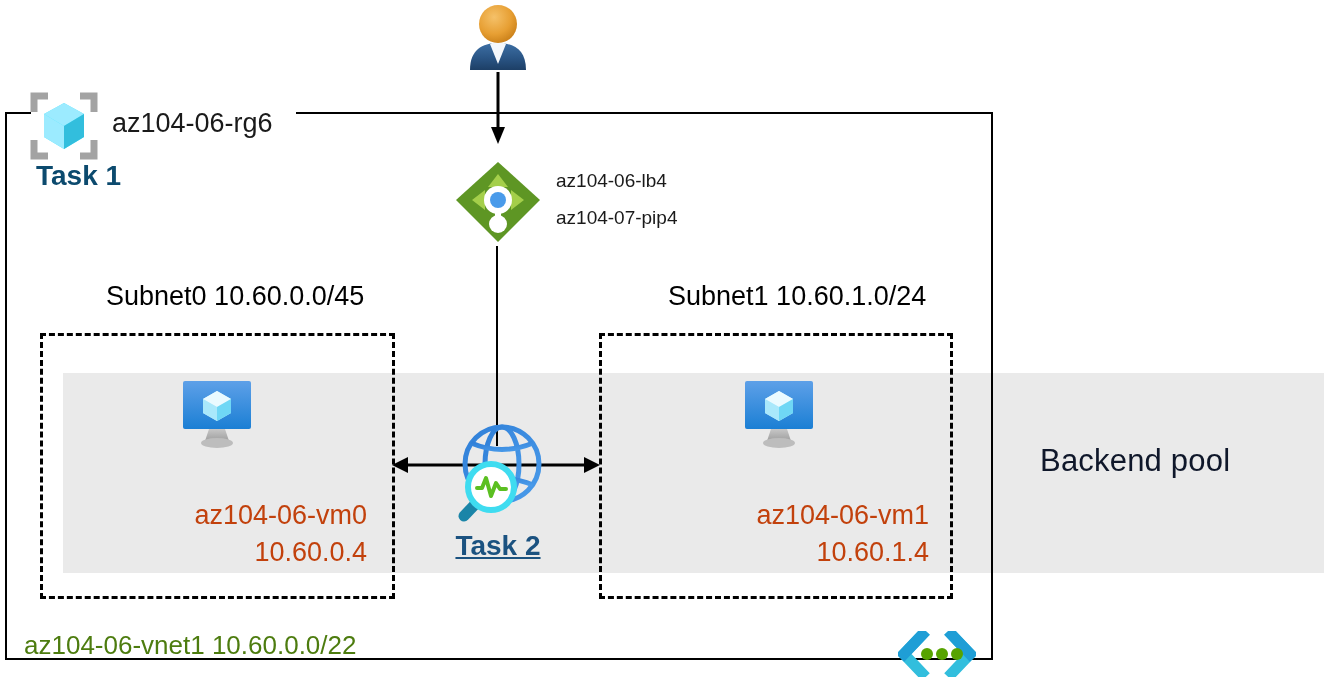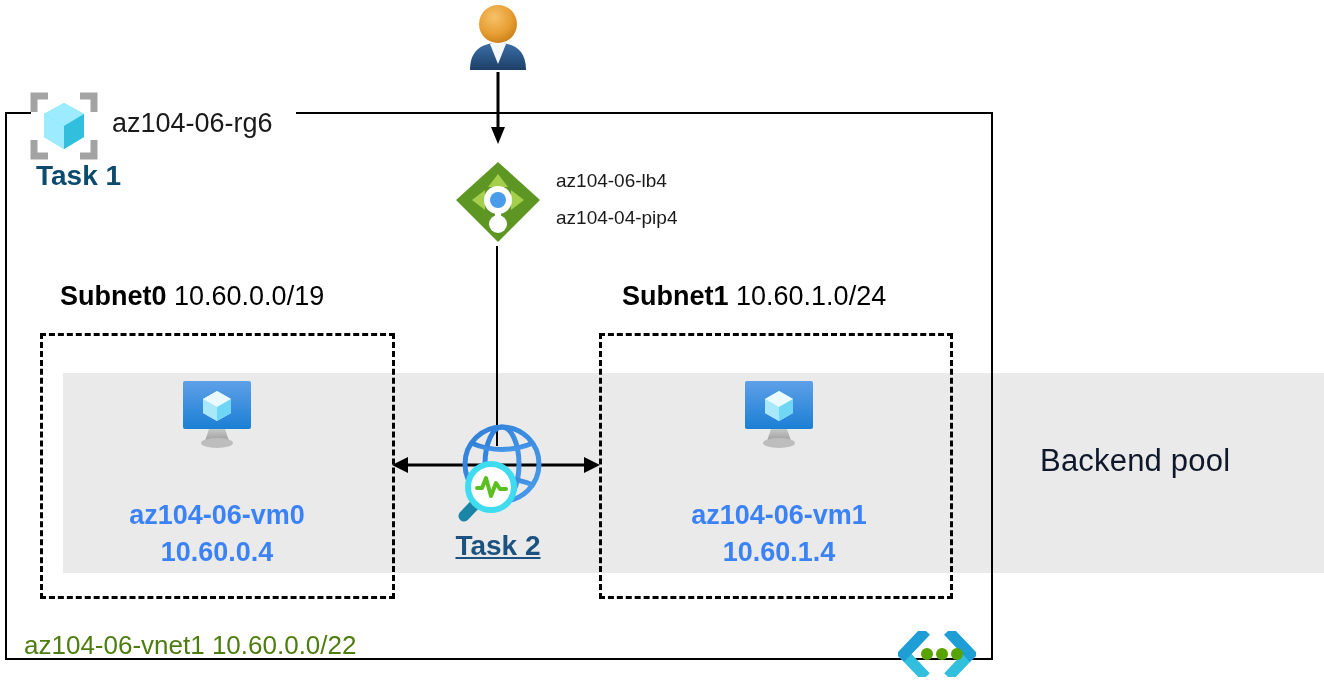--- a/index.html
+++ b/index.html
@@ -43,34 +43,34 @@
 
   
   #lb-icon{left:452px;top:158px;width:92px;height:92px;}
   #lb-labels{left:556px;top:162px;font-size:19px;color:#1a1a1a;line-height:37px;white-space:nowrap;}
 
   
   #lb-line{left:496px;top:246px;width:2px;height:200px;background:#000;}
 
   
   .subnet-label{font-size:27px;color:#000;white-space:nowrap;}
-  .subnet-label .nm{font-weight:bold;}
+  .subnet-label .nm{font-weight:normal;margin-left:46px;}
   #subnet0-label{left:60px;top:281px;}
   #subnet1-label{left:622px;top:281px;}
 
   
   .subnet-box{border:3px dashed #000;box-sizing:border-box;}
   #subnet0-box{left:40px;top:333px;width:355px;height:266px;}
   #subnet1-box{left:599px;top:333px;width:354px;height:266px;}
 
   
   .vm-icon{width:76px;height:72px;}
   #vm0-icon{left:179px;top:379px;}
   #vm1-icon{left:741px;top:379px;}
-  .vm-text{font-size:27px;color:#3b82f6;line-height:37px;text-align:center;white-space:nowrap;font-weight:bold;}
+  .vm-text{font-size:27px;color:#c2410c;line-height:37px;text-align:right;white-space:nowrap;}
   #vm0-text{left:67px;top:497px;width:300px;}
   #vm1-text{left:629px;top:497px;width:300px;}
 
   
   #nw-icon{left:446px;top:420px;width:104px;height:104px;}
   #task2{left:445px;top:530px;width:106px;text-align:center;
     font-size:28px;font-weight:bold;color:#1b5280;white-space:nowrap;text-decoration:underline;}
   #subnet-arrow{left:392px;top:452px;width:208px;height:26px;}
 
   
@@ -144,27 +144,27 @@
       <polygon points="72,42 59,32 59,38 48,38 48,46 59,46 59,52" fill="#a4cf4a"></polygon>
 
       <rect x="43" y="46" width="6" height="16" fill="#fff"></rect>
       <circle cx="46" cy="66" r="9" fill="#fff"></circle>
       <circle cx="46" cy="42" r="14" fill="#fff"></circle>
       <circle cx="46" cy="42" r="8" fill="#4a9bea"></circle>
     </svg>
   </div>
   <div class="abs" id="lb-labels">
     <div>az104-06-lb4</div>
-    <div>az104-04-pip4</div>
+    <div>az104-07-pip4</div>
   </div>
   <div class="abs" id="lb-line"></div>
 
   <div class="abs subnet-label" id="subnet0-label">
     <span class="nm">Subnet0</span>
-    <span>10.60.0.0/19</span>
+    <span>10.60.0.0/45</span>
   </div>
   <div class="abs subnet-box" id="subnet0-box"></div>
 
   <div class="abs vm-icon" id="vm0-icon">
     <svg viewBox="0 0 76 72" width="76" height="72">
       <defs>
         <linearGradient id="scr0" x1="0" y1="0" x2="0" y2="1">
           <stop offset="0%" stop-color="#5ea0e8"></stop>
           <stop offset="100%" stop-color="#1b7fd4"></stop>
         </linearGradient>

